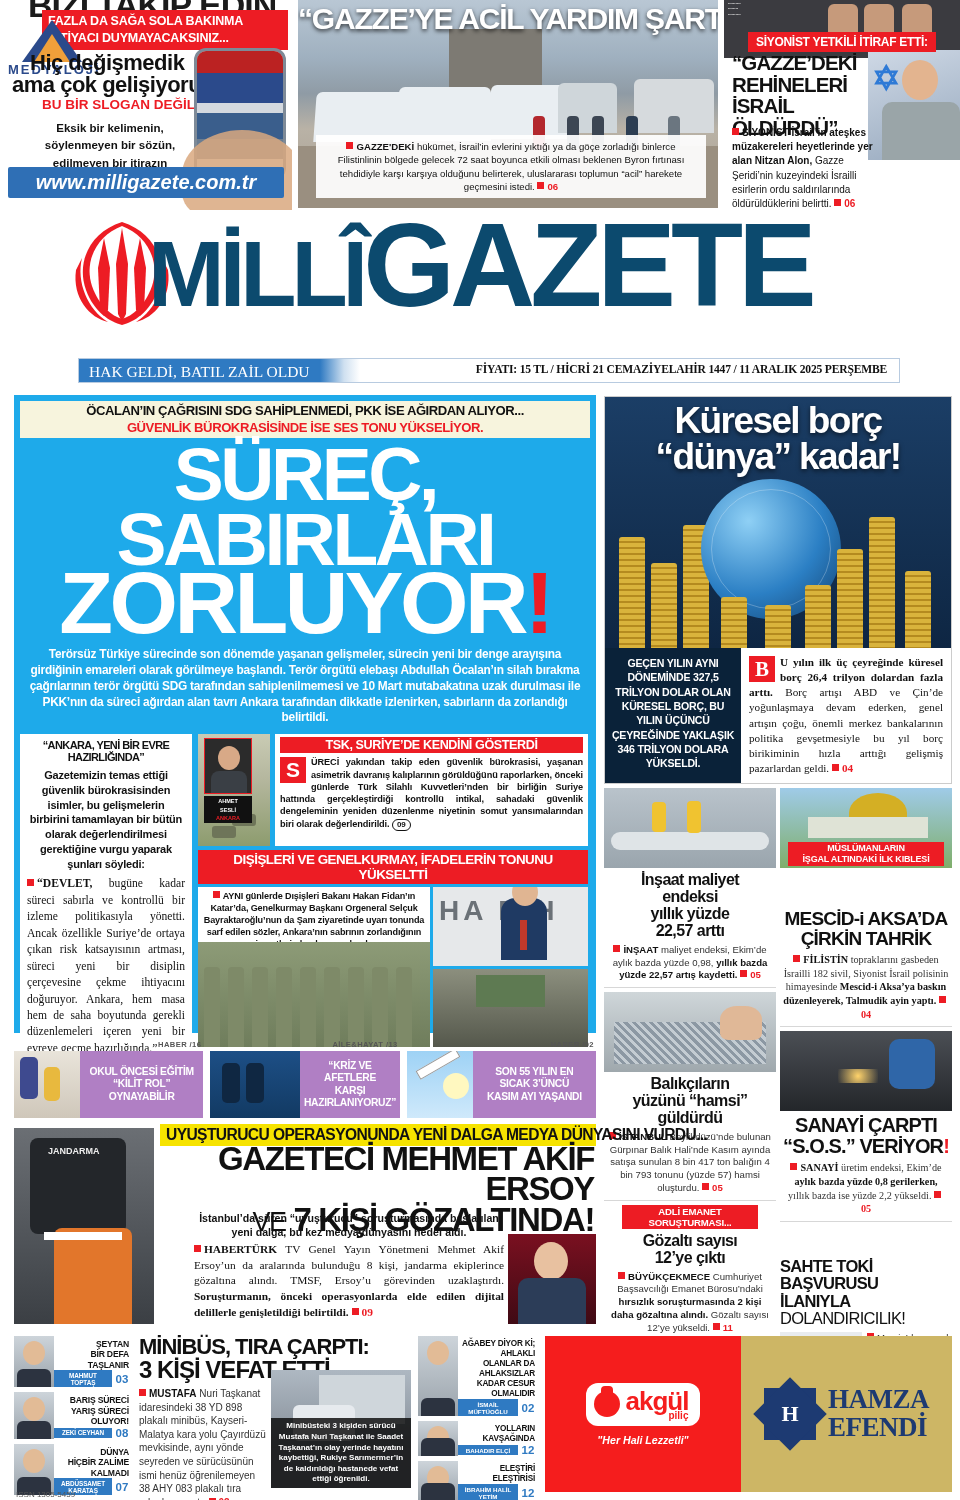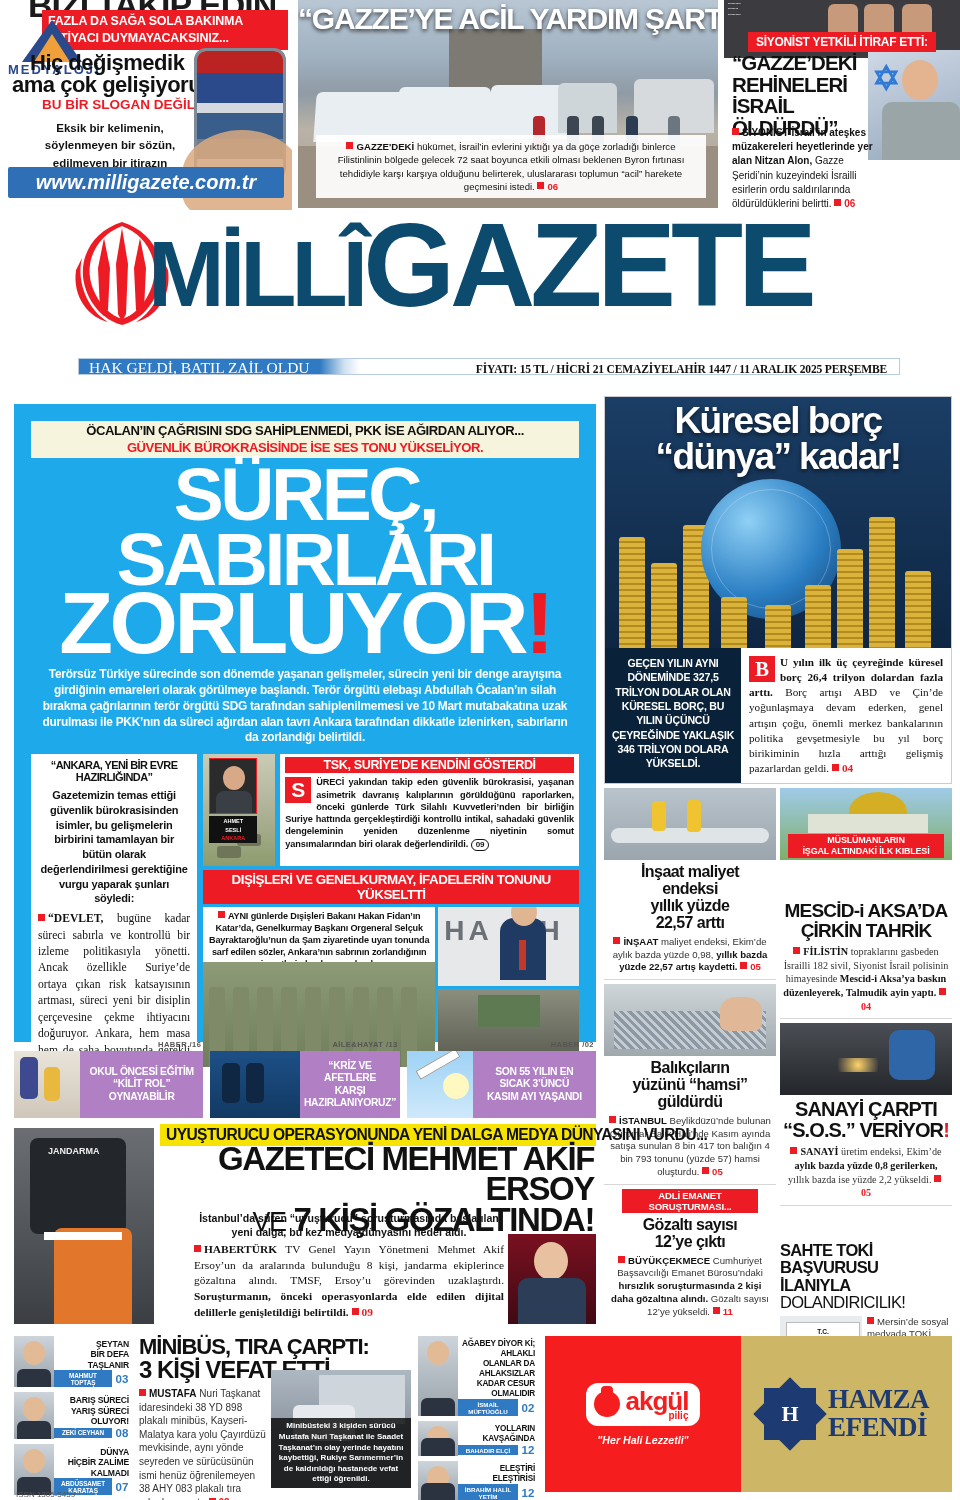--- a/index.html
+++ b/index.html
@@ -103,33 +103,33 @@
   
   .masthead { position:absolute; left:0; top:212px; width:960px; height:178px; }
   .mast-logo {
     position:absolute; left:62px; top:6px; width:120px; height:110px;
   }
   .mast-title {
     position:absolute; left:148px; top:-6px; font-size:118px; font-weight:bold;
     color:#0c4a6e; letter-spacing:-5px; line-height:1; white-space:nowrap;
   }
   .mast-title .sm { font-size:92px; }
-  .mast-bar { position:absolute; left:78px; top:146px; width:822px; height:17px; border:1px solid #b8cbe0; display:flex; align-items:stretch;}
+  .mast-bar { position:absolute; left:78px; top:146px; width:822px; height:25px; border:1px solid #b8cbe0; display:flex; align-items:stretch;}
   .mast-bar .slogan {
     background:#2f7ac2; color:#fff; font-family:"Liberation Serif", serif; font-size:15.5px;
     padding:2px 10px 0 10px; white-space:nowrap; display:flex; align-items:center;
   }
   .mast-bar .fade { width:40px; background:linear-gradient(90deg,#2f7ac2,#cfe0f0 60%,#ffffff);}
   .mast-bar .price {
     flex:1; text-align:right; font-family:"Liberation Serif", serif; font-size:11.6px;
     font-weight:bold; padding:4px 12px 0 0; color:#111; letter-spacing:-.2px;
   }
 
   
-  .lead { position:absolute; left:14px; top:404px; width:582px; height:638px; background:#1eaaea; padding:17px; }
+  .lead { position:absolute; left:14px; top:395px; width:582px; height:638px; background:#1eaaea; padding:6px; }
   .kicker1 {
     background:#f7f4dd; color:#111; font-size:13.1px; font-weight:bold; text-align:center;
     padding:2px 4px; letter-spacing:-.45px; white-space:nowrap;
   }
   .kicker2 {
     background:#f7f4dd; color:#ed1c24; font-size:13.1px; font-weight:bold; text-align:center;
     padding:0 4px 3px; letter-spacing:-.45px; white-space:nowrap;
   }
   .bigtitle {
     color:#fff; font-weight:bold; text-align:center; letter-spacing:-3.5px; line-height:.86;
@@ -200,21 +200,21 @@
     text-align:center; padding:8px 6px; letter-spacing:-.2px;}
   .debt .txt-box { flex:1; background:#fff; padding:7px 8px; font-family:"Liberation Serif", serif; font-size:11.2px;
     line-height:1.35; text-align:justify; color:#111;}
   .debt .txt-box b { font-weight:bold; }
 
   
   .rcol { position:absolute; left:604px; top:788px; width:348px; height:540px; display:flex; gap:4px;}
   .rc-a { width:172px; display:flex; flex-direction:column; gap:4px;}
   .rc-b { width:172px; display:flex; flex-direction:column; gap:4px;}
   .card { background:#fff; border-bottom:1px solid #d7d7d7; padding-bottom:5px;}
-  .card .pic { width:100%; height:72px; overflow:hidden; position:relative; }
+  .card .pic { width:100%; height:80px; overflow:hidden; position:relative; }
   .card h3 { font-size:16px; font-weight:bold; text-align:center; line-height:1.06; margin-top:4px; letter-spacing:-.55px; color:#111;}
   .card p { font-size:9.6px; line-height:1.33; text-align:center; margin-top:4px; color:#333; padding:0 3px;}
   .card p b { color:#111; font-weight:bold;}
   .rbadge { background:#ed1c24; color:#fff; font-size:9.6px; font-weight:bold; display:block; text-align:center; padding:1px 4px; letter-spacing:-.2px;}
 
   .pic-construct { background:linear-gradient(180deg,#b9c3cb,#9aa5ad);}
   .pic-construct .slab { position:absolute; left:4%; top:55%; width:92%; height:22%; background:#dfe4e7; border-radius:20px;}
   .pic-construct .w1 { position:absolute; left:28%; top:18%; width:14px; height:30px; background:#f0c330; border-radius:4px;}
   .pic-construct .w2 { position:absolute; left:48%; top:16%; width:14px; height:32px; background:#f0c330; border-radius:4px;}
   .pic-fish { background:linear-gradient(180deg,#cfd6d9,#9fa8ad);}

